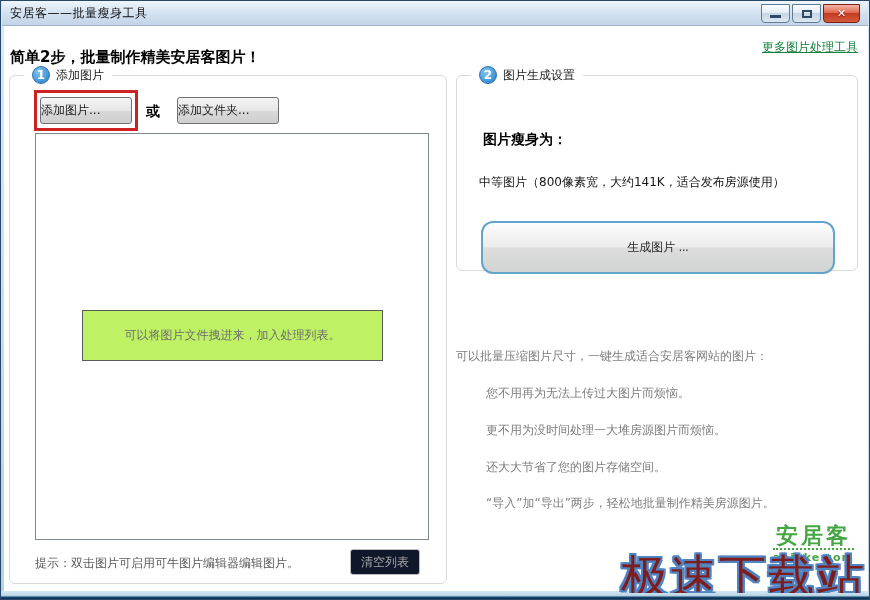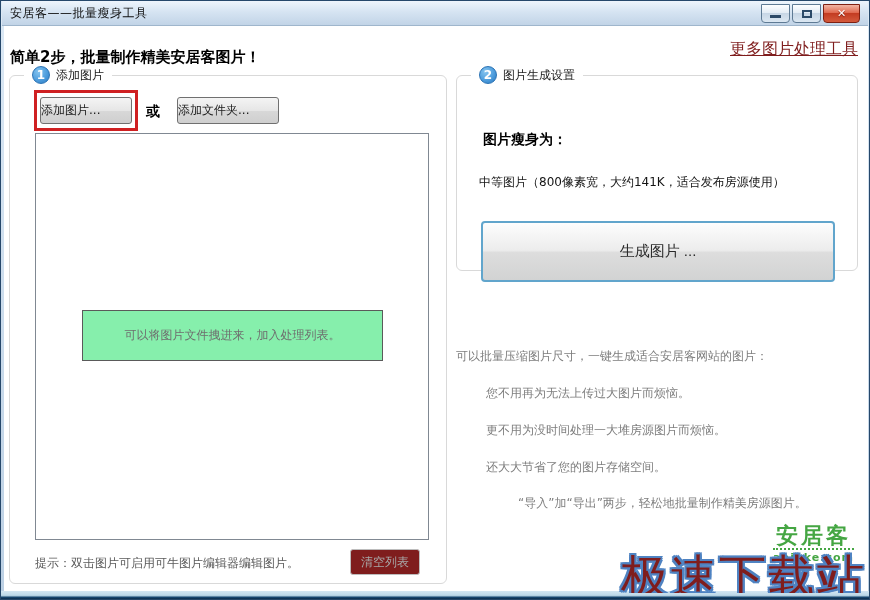--- a/index.html
+++ b/index.html
@@ -32,21 +32,21 @@
   .glyph-min { width:11px; height:3px; background:#2c4a68; margin-top:6px; }
   .glyph-max { width:10px; height:8px; border:2px solid #2c4a68; background:transparent; }
   .glyph-close { color:#fff; font-size:11px; font-weight:bold; text-shadow:0 1px 1px #7e2012; line-height:1; }
   
   .client {
     position:absolute; left:3px; top:25px; width:864px; height:567px;
     background:#ffffff; overflow:hidden;
   }
   
   .page-heading { position:absolute; left:6px; top:10px; font-size:15px; font-weight:bold; color:#000;margin-top:12px; }
-  .more-link { position:absolute; right:10px; top:13px; font-size:16px; color:#7f1d1d; text-decoration:underline; cursor:pointer; }
+  .more-link { position:absolute; right:10px; top:13px; font-size:12px; color:#15803d; text-decoration:underline; cursor:pointer; }
   
   .groupbox { position:absolute; border:1px solid #d9d9d9; border-radius:6px; background:#fff; }
   .gb1 { left:5px; top:49px; width:438px; height:509px; }
   .gb2 { left:452px; top:49px; width:402px; height:196px; }
   .gb-label {
     position:absolute; top:-10px; left:14px; background:#fff; padding:0 8px;
     display:flex; align-items:center; gap:6px; font-size:12px; color:#1a1a1a; white-space:nowrap;
   }
   .step-circle {
     width:18px; height:18px; border-radius:50%; color:#fff; font-size:12px; font-weight:bold;
@@ -65,46 +65,46 @@
   .red-highlight { position:absolute; left:24px; top:14px; width:104px; height:41px; border:3px solid #cf2022; z-index:3; pointer-events:none; }
   .or-text { position:absolute; left:136px; top:27px; font-size:14px; font-weight:bold; color:#000; }
   .btn-add-folder { position:absolute; left:167px; top:21px; width:102px; height:27px; }
   
   .listbox {
     position:absolute; left:25px; top:57px; width:394px; height:407px;
     background:#fff; border:1px solid #808892;
   }
   .drop-hint {
     position:absolute; left:46px; top:176px; width:301px; height:51px;
-    background:#86efac; border:1px solid #5a5a5a;
+    background:#bef264; border:1px solid #5a5a5a;
     display:flex; align-items:center; justify-content:center;
     font-size:12px; color:#6e6e6e;
   }
   .tip-text { position:absolute; left:25px; top:479px; font-size:12px; color:#5a5a5a; }
   .btn-clear {
     position:absolute; left:340px; top:473px; width:70px; height:26px;
-    border:1px solid #bdbdbd; border-radius:3px; background:#7f1d1d; color:#a8a8a8; font-size:12px;
+    border:1px solid #bdbdbd; border-radius:3px; background:#0f172a; color:#a8a8a8; font-size:12px;
   }
   
   .resize-label { position:absolute; left:26px; top:55px; font-size:14px; font-weight:bold; color:#000; }
   .size-desc { position:absolute; left:22px; top:98px; font-size:12px; color:#141414; }
   .btn-generate {
-    position:absolute; left:24px; top:145px; width:354px; height:61px;
-    border:2px solid #61a5cc; border-radius:4px;
+    position:absolute; left:24px; top:145px; width:354px; height:53px;
+    border:2px solid #61a5cc; border-radius:12px;
     background:linear-gradient(180deg,#fdfdfd 0%,#ececec 48%,#dddddd 52%,#d2d3d3 100%);
-    font-size:15px; color:#2a2a2a; cursor:pointer;
+    font-size:12px; color:#2a2a2a; cursor:pointer;
   }
   
   .info-p { position:absolute; font-size:12px; color:#7d7d7d; white-space:nowrap; }
   .p0 { left:452px; top:285px; text-indent:30px; }
   .p1 { left:452px; top:322px; }
   .p2 { left:482px; top:359px; }
   .p3 { left:482px; top:396px; }
   .p4 { left:482px; top:433px; }
-  .p5 { left:482px; top:469px;margin-left:32px; }
+  .p5 { left:482px; top:469px; }
   
   .anjuke-logo { position:absolute; right:14px; top:498px; text-align:center; z-index:1; }
   .logo-cn { font-size:22px; font-weight:bold; color:#45a643; letter-spacing:3px; line-height:1.1; }
   .logo-en { font-size:11px; font-weight:bold; color:#45a643; border-top:2px dotted #45a643; padding-top:1px; letter-spacing:1px; }
   .watermark {
     position:absolute; right:2px; top:520px; z-index:2;
     font-size:47px; font-weight:normal; color:#7f1d1d; letter-spacing:2px; white-space:nowrap;
     text-shadow:-2px 0 #4f83c2, 2px 0 #4f83c2, 0 -2px #4f83c2, 0 2px #4f83c2,
                 -2px -2px #4f83c2, 2px 2px #4f83c2, -2px 2px #4f83c2, 2px -2px #4f83c2;
   }

